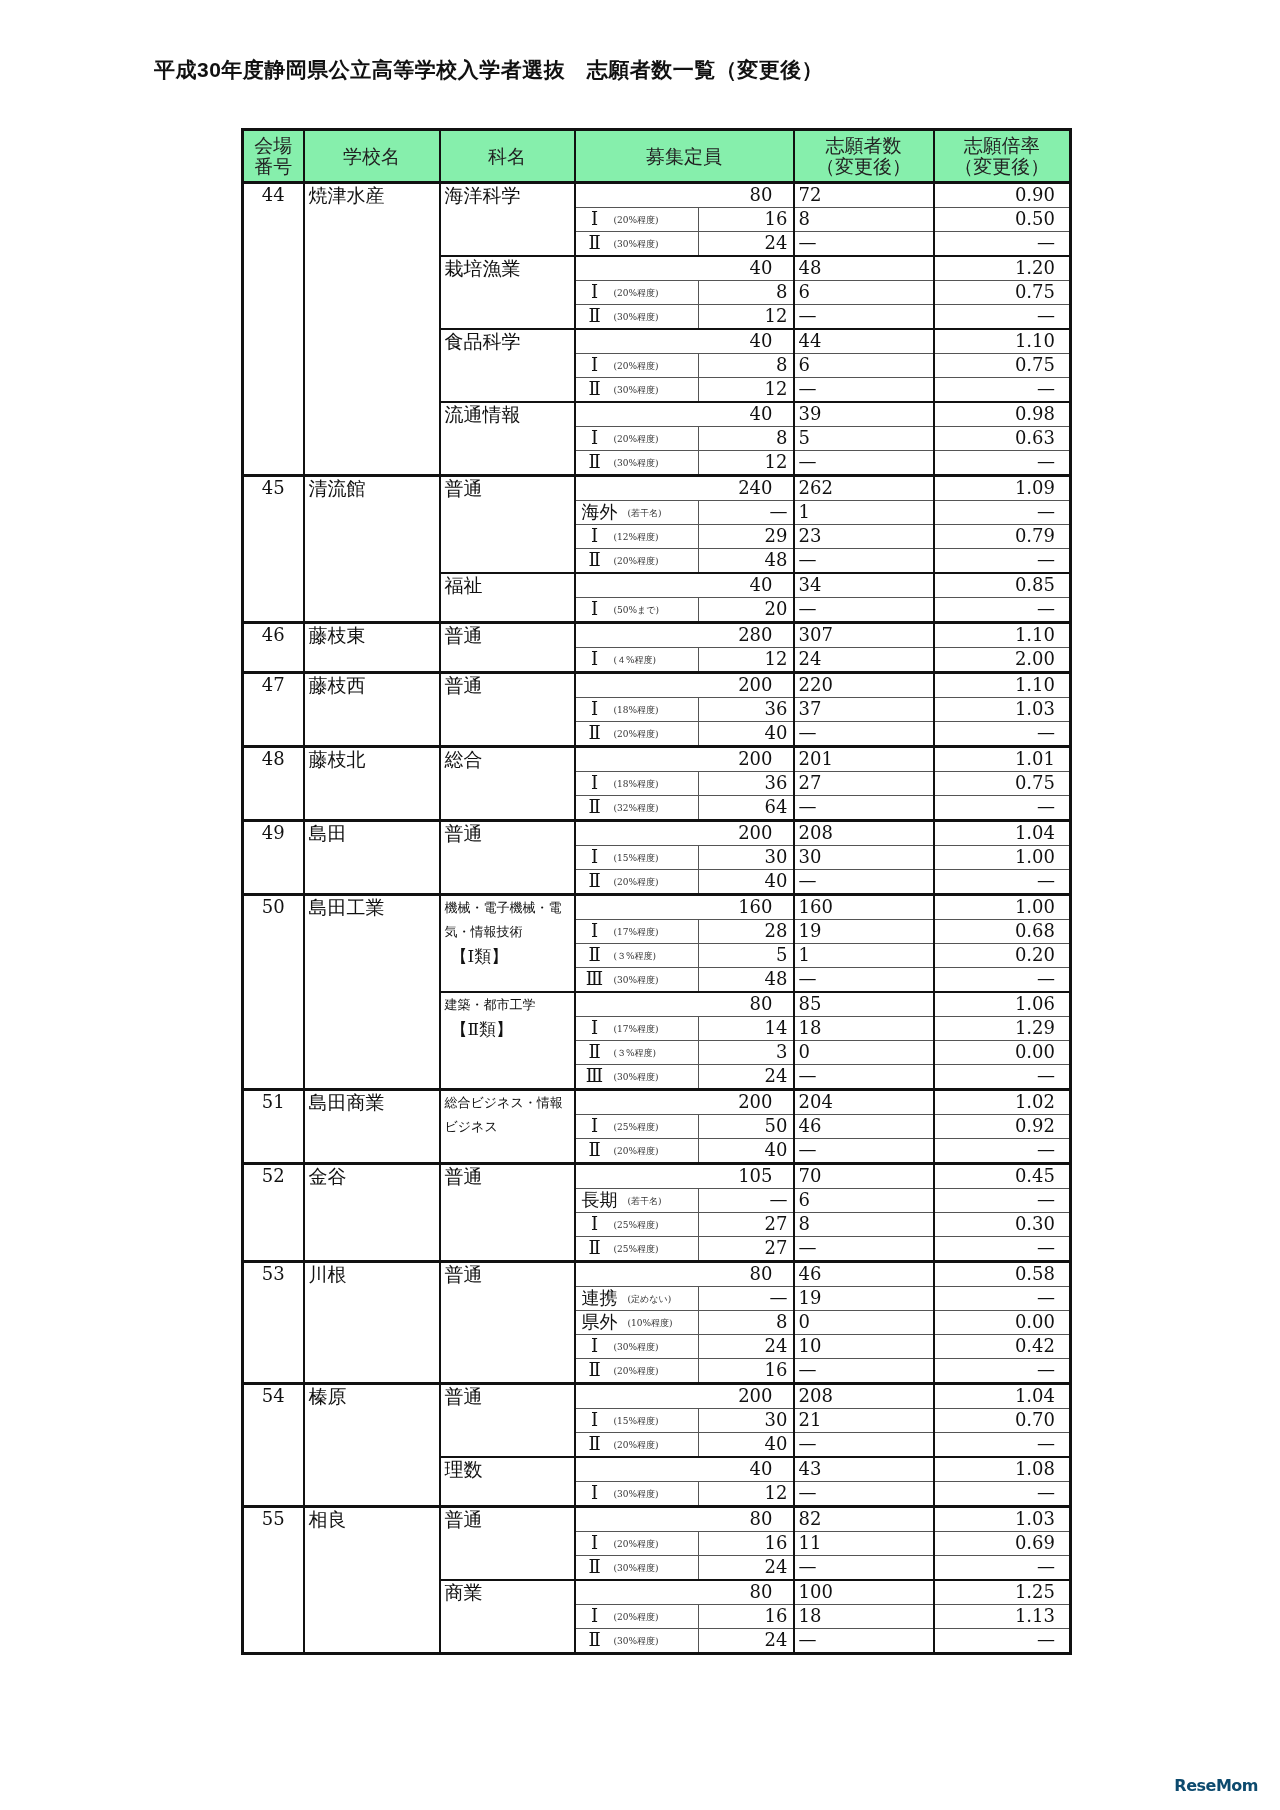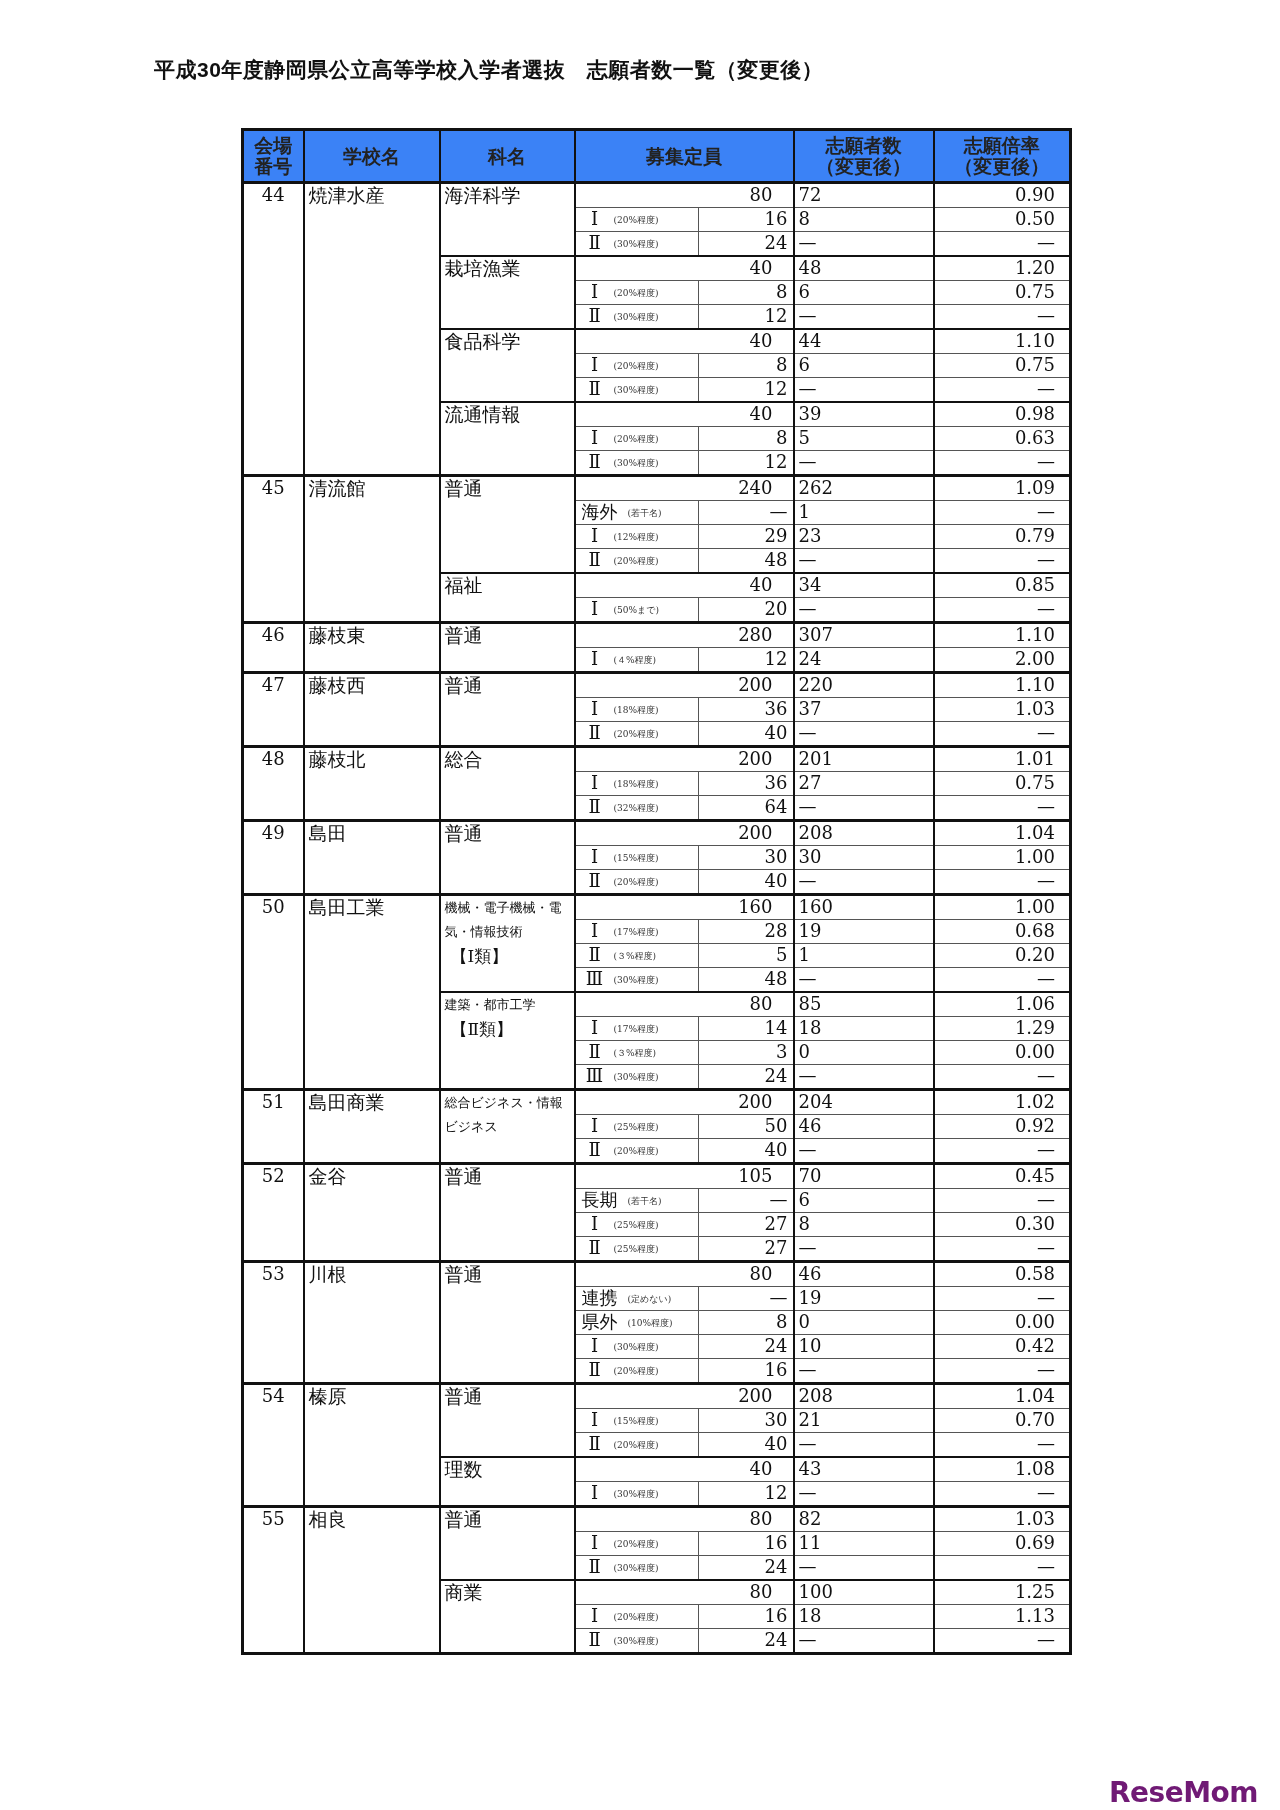--- a/index.html
+++ b/index.html
@@ -9,42 +9,42 @@
            font-size:21px; font-weight:bold; letter-spacing:0.5px; white-space:pre; color:#111;margin-left:36px; }
   table.main { position:absolute; left:241px; top:128px; width:828px; border-collapse:collapse;
                border:3px solid #111; table-layout:fixed; }
   table.main col.c-no { width:61px; }
   table.main col.c-school { width:136px; }
   table.main col.c-dept { width:135px; }
   table.main col.c-lbl { width:124px; }
   table.main col.c-cap { width:95px; }
   table.main col.c-app { width:140px; }
   table.main col.c-ratio { width:137px; }
-  th { background:#3b82f6; border:2px solid #111; font-weight:bold; font-size:19px; line-height:20px;
+  th { background:#86efac; border:2px solid #111; font-weight:normal; font-size:19px; line-height:20px;
        height:50px; padding:0; text-align:center; color:#222; }
   th .two { display:block; line-height:21px; }
   td { border:1px solid #555; height:23px; padding:0 4px; font-size:18px; line-height:22px;
        vertical-align:top; white-space:nowrap; overflow:hidden; }
   td.no { text-align:center; border-left:none; border-right:2px solid #111; font-size:18px; }
   td.school { font-size:19px; border-right:2px solid #111; }
   td.dept { font-size:19px; border-right:2px solid #111; }
   td.dept.small { font-size:13px; line-height:24px; white-space:normal; }
   td.dept .rui { display:block; font-size:17px; padding-left:6px; }
   td.cap-full { text-align:right; padding-right:20px; border-right:2px solid #111;margin-top:44px; }
   td.lbl { border-right:1px solid #555; padding:0; }
   td.lbl .roman { display:inline-block; width:38px; text-align:center; font-size:18px; }
   td.lbl .kw { display:inline-block; width:46px; text-align:left; padding-left:6px; font-size:18px; }
   td.lbl .note { font-size:9px; color:#333; vertical-align:middle;margin-top:48px; }
   td.cap { text-align:right; padding-right:5px; border-right:2px solid #111; }
   td.app { text-align:left; padding-right:16px; border-right:2px solid #111; }
   td.ratio { text-align:right; padding-right:14px; }
   tr.grp-top td { border-top:2px solid #111; }
   tr.sch-top td { border-top:3px solid #111; }
   .logo { position:absolute; right:22px; top:1776px; font-family:"DejaVu Sans","Liberation Sans",sans-serif;
-          font-weight:bold; font-size:28px; color:#701a75; letter-spacing:-0.5px; }
+          font-weight:bold; font-size:16px; color:#0c4a6e; letter-spacing:-0.5px; }
 </style>
 </head>
 <body>
 
 <div class="title">平成30年度静岡県公立高等学校入学者選抜　志願者数一覧（変更後）</div>
 
 <table class="main">
   <colgroup>
     <col class="c-no">
       <col class="c-school">

